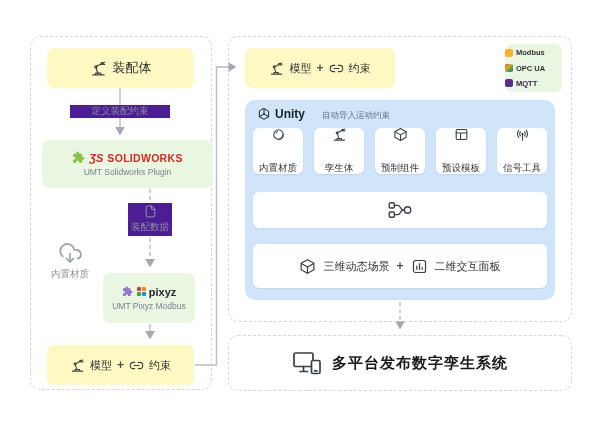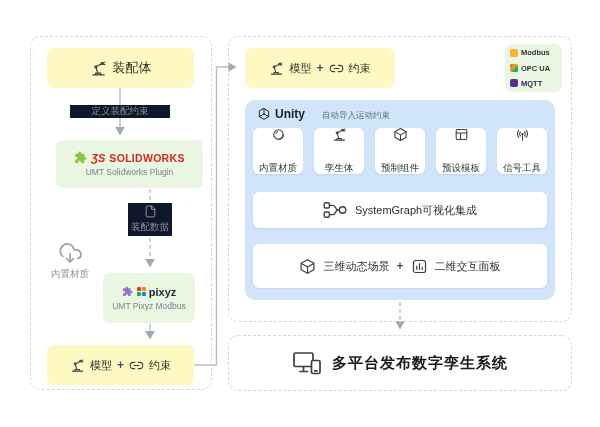--- a/index.html
+++ b/index.html
@@ -15,34 +15,34 @@
   .cream{background:#fef9c3;border-radius:7px}
   .green{background:#E9F6E2;border-radius:7px}
   .blue-box{background:#D0E4FA;border-radius:10px}
   .white-box{background:#fff;border-radius:6px;box-shadow:0 1px 2px rgba(60,90,130,.10)}
   .ic{flex:none;stroke:#3a3f45;fill:none;stroke-width:1.7;stroke-linecap:round;stroke-linejoin:round}
   .ic.fill{fill:currentColor;stroke:none}
   .ghost{stroke:#9aa3ab}
   .lbl{font-size:13px;color:#2e2e2e;font-weight:500}
   .lbl-sm{font-size:11px;color:#2e2e2e;font-weight:500}
   .tiny{font-size:9.5px;color:#8d9298}
-  .whitebg{background:#0f172a}
+  .whitebg{background:#4c1d95}
   .plus{font-size:12px;color:#4a4f55;font-weight:600}
   .sw-mark{color:#D6281E;font-weight:800;font-style:italic;font-size:11px}
   .sw-text{color:#D6281E;font-weight:700;font-size:10.5px;letter-spacing:.3px}
   .plugin-sub{font-size:8.5px;color:#7d838a;margin-top:3px}
   .pixyz-text{font-weight:700;font-size:11px;color:#24292e;margin-left:3px}
   .pixyz-chip{display:grid;grid-template-columns:4px 4px;gap:1px;margin-left:4px}
   .pixyz-chip i{width:4px;height:4px;display:block;border-radius:1px}
   .module{width:50px;height:46px;background:#fff;border-radius:6px;box-shadow:0 1px 2px rgba(60,90,130,.10);
           display:flex;flex-direction:column;align-items:center;justify-content:center;gap:20px}
   .mlabel{font-size:9.5px;color:#34383c;white-space:nowrap}
   .unity-text{font-size:12px;font-weight:700;color:#16222e;margin-left:4px}
   .note{font-size:8.5px;color:#5d7186}
-  .proto-row{display:flex;align-items:center;gap:3px;height:13px;padding-left:5px}
+  .proto-row{display:flex;align-items:center;gap:3px;height:13px;}
   .proto-text{font-size:7.5px;font-weight:700;color:#2e3338;white-space:nowrap}
   .chip{width:8px;height:8px;border-radius:2px;flex:none}
   .publish-text{font-size:15px;font-weight:700;color:#17191c;letter-spacing:1px}
   .gap4{gap:4px}.gap5{gap:5px}.gap6{gap:6px}.gap7{gap:7px}.gap8{gap:8px}.gap10{gap:10px}
 </style>
 </head>
 <body>
 
 <svg width="0" height="0" style="position:absolute" aria-hidden="true">
   <defs>
@@ -137,21 +137,21 @@
 
   <div class="abs cream row gap6" style="left:47px;top:48px;width:147px;height:40px">
     <svg class="ic" width="17" height="17">
         <use href="#i-robot"></use>
       </svg>
     <span class="lbl">装配体</span>
   </div>
 
   <span class="abs tiny whitebg" style="left:70px;top:105px;width:100px;text-align:center">定义装配约束</span>
 
-  <div class="abs green col" style="left:56px;top:140px;width:147px;height:48px">
+  <div class="abs green col" style="left:42px;top:140px;width:171px;height:48px">
     <div class="row gap4">
       <svg class="ic fill" width="13" height="13" style="color:#8BC34A">
           <use href="#i-puzzle"></use>
         </svg>
       <span class="sw-mark">ƷS</span>
       <span class="sw-text">SOLIDWORKS</span>
     </div>
     <span class="plugin-sub">UMT Solidworks Plugin</span>
   </div>
 
@@ -262,21 +262,20 @@
     <svg class="ic" width="15" height="15">
         <use href="#i-signal"></use>
       </svg>
     <span class="mlabel">信号工具</span>
   </div>
 
   <div class="abs white-box row gap8" style="left:253px;top:192px;width:294px;height:36px">
     <svg class="ic" width="24" height="18">
         <use href="#i-nodes"></use>
       </svg>
-    <span class="lbl-sm">SystemGraph可视化集成</span>
   </div>
 
   <div class="abs white-box row gap7" style="left:253px;top:244px;width:294px;height:44px">
     <svg class="ic" width="17" height="17">
         <use href="#i-cube"></use>
       </svg>
     <span class="lbl-sm">三维动态场景</span>
     <span class="plus">+</span>
     <svg class="ic" width="17" height="17">
         <use href="#i-chart"></use>

